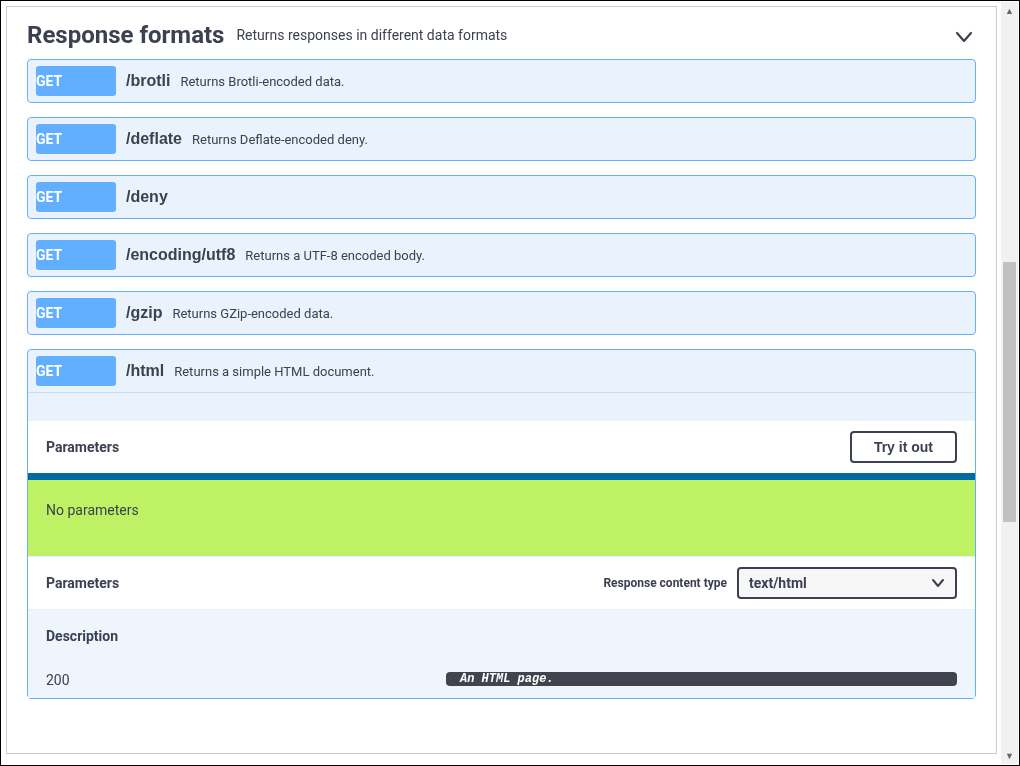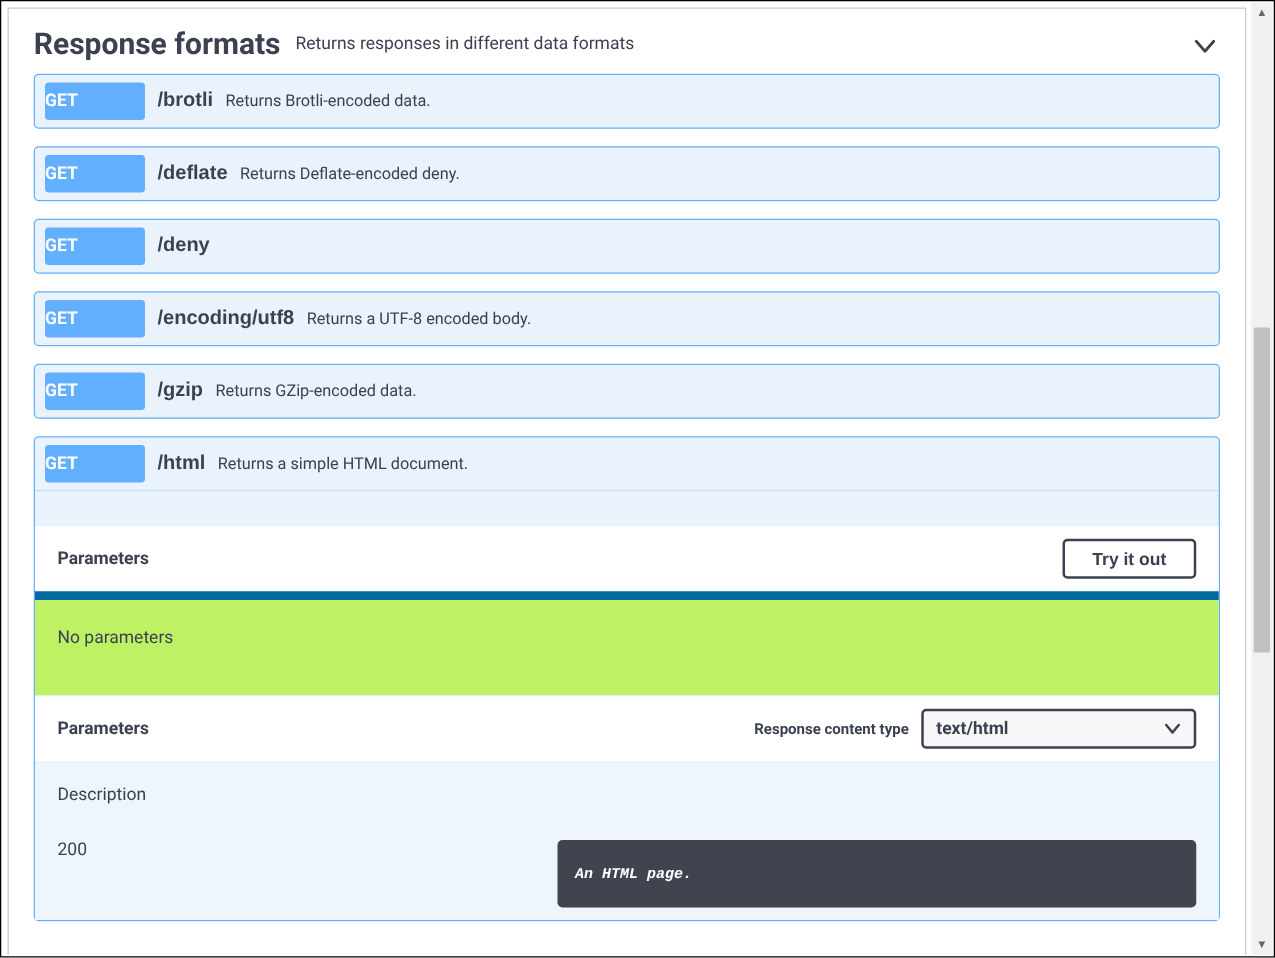--- a/index.html
+++ b/index.html
@@ -204,42 +204,42 @@
 }
 .response-code-col {
   width: 400px;
   font-size: 14px;
   font-weight: 700;
   color: #3b4151;
 }
 .response-desc-col {
   flex: 1;
   font-size: 14px;
-  font-weight: 400;
+  font-weight: 700;
   color: #3b4151;
 }
 .response-data-row {
   display: flex;
 }
 .response-code-val {
   width: 400px;
   font-size: 14px;
   color: #3b4151;
 }
 .response-desc-val {
   flex: 1;
 }
 .dark-box {
   background: #41444e;
   color: #fff;
   font-family: "Courier New", monospace;
   font-style: italic;
   font-size: 12px;
   font-weight: 600;
-  padding: 20px 14px;
+  padding: 0 14px;
   border-radius: 4px;
 }
 svg { display: block; }
 </style>
 </head>
 <body>
 
 <div class="outer-border">
 
   <div class="content-scroll">

